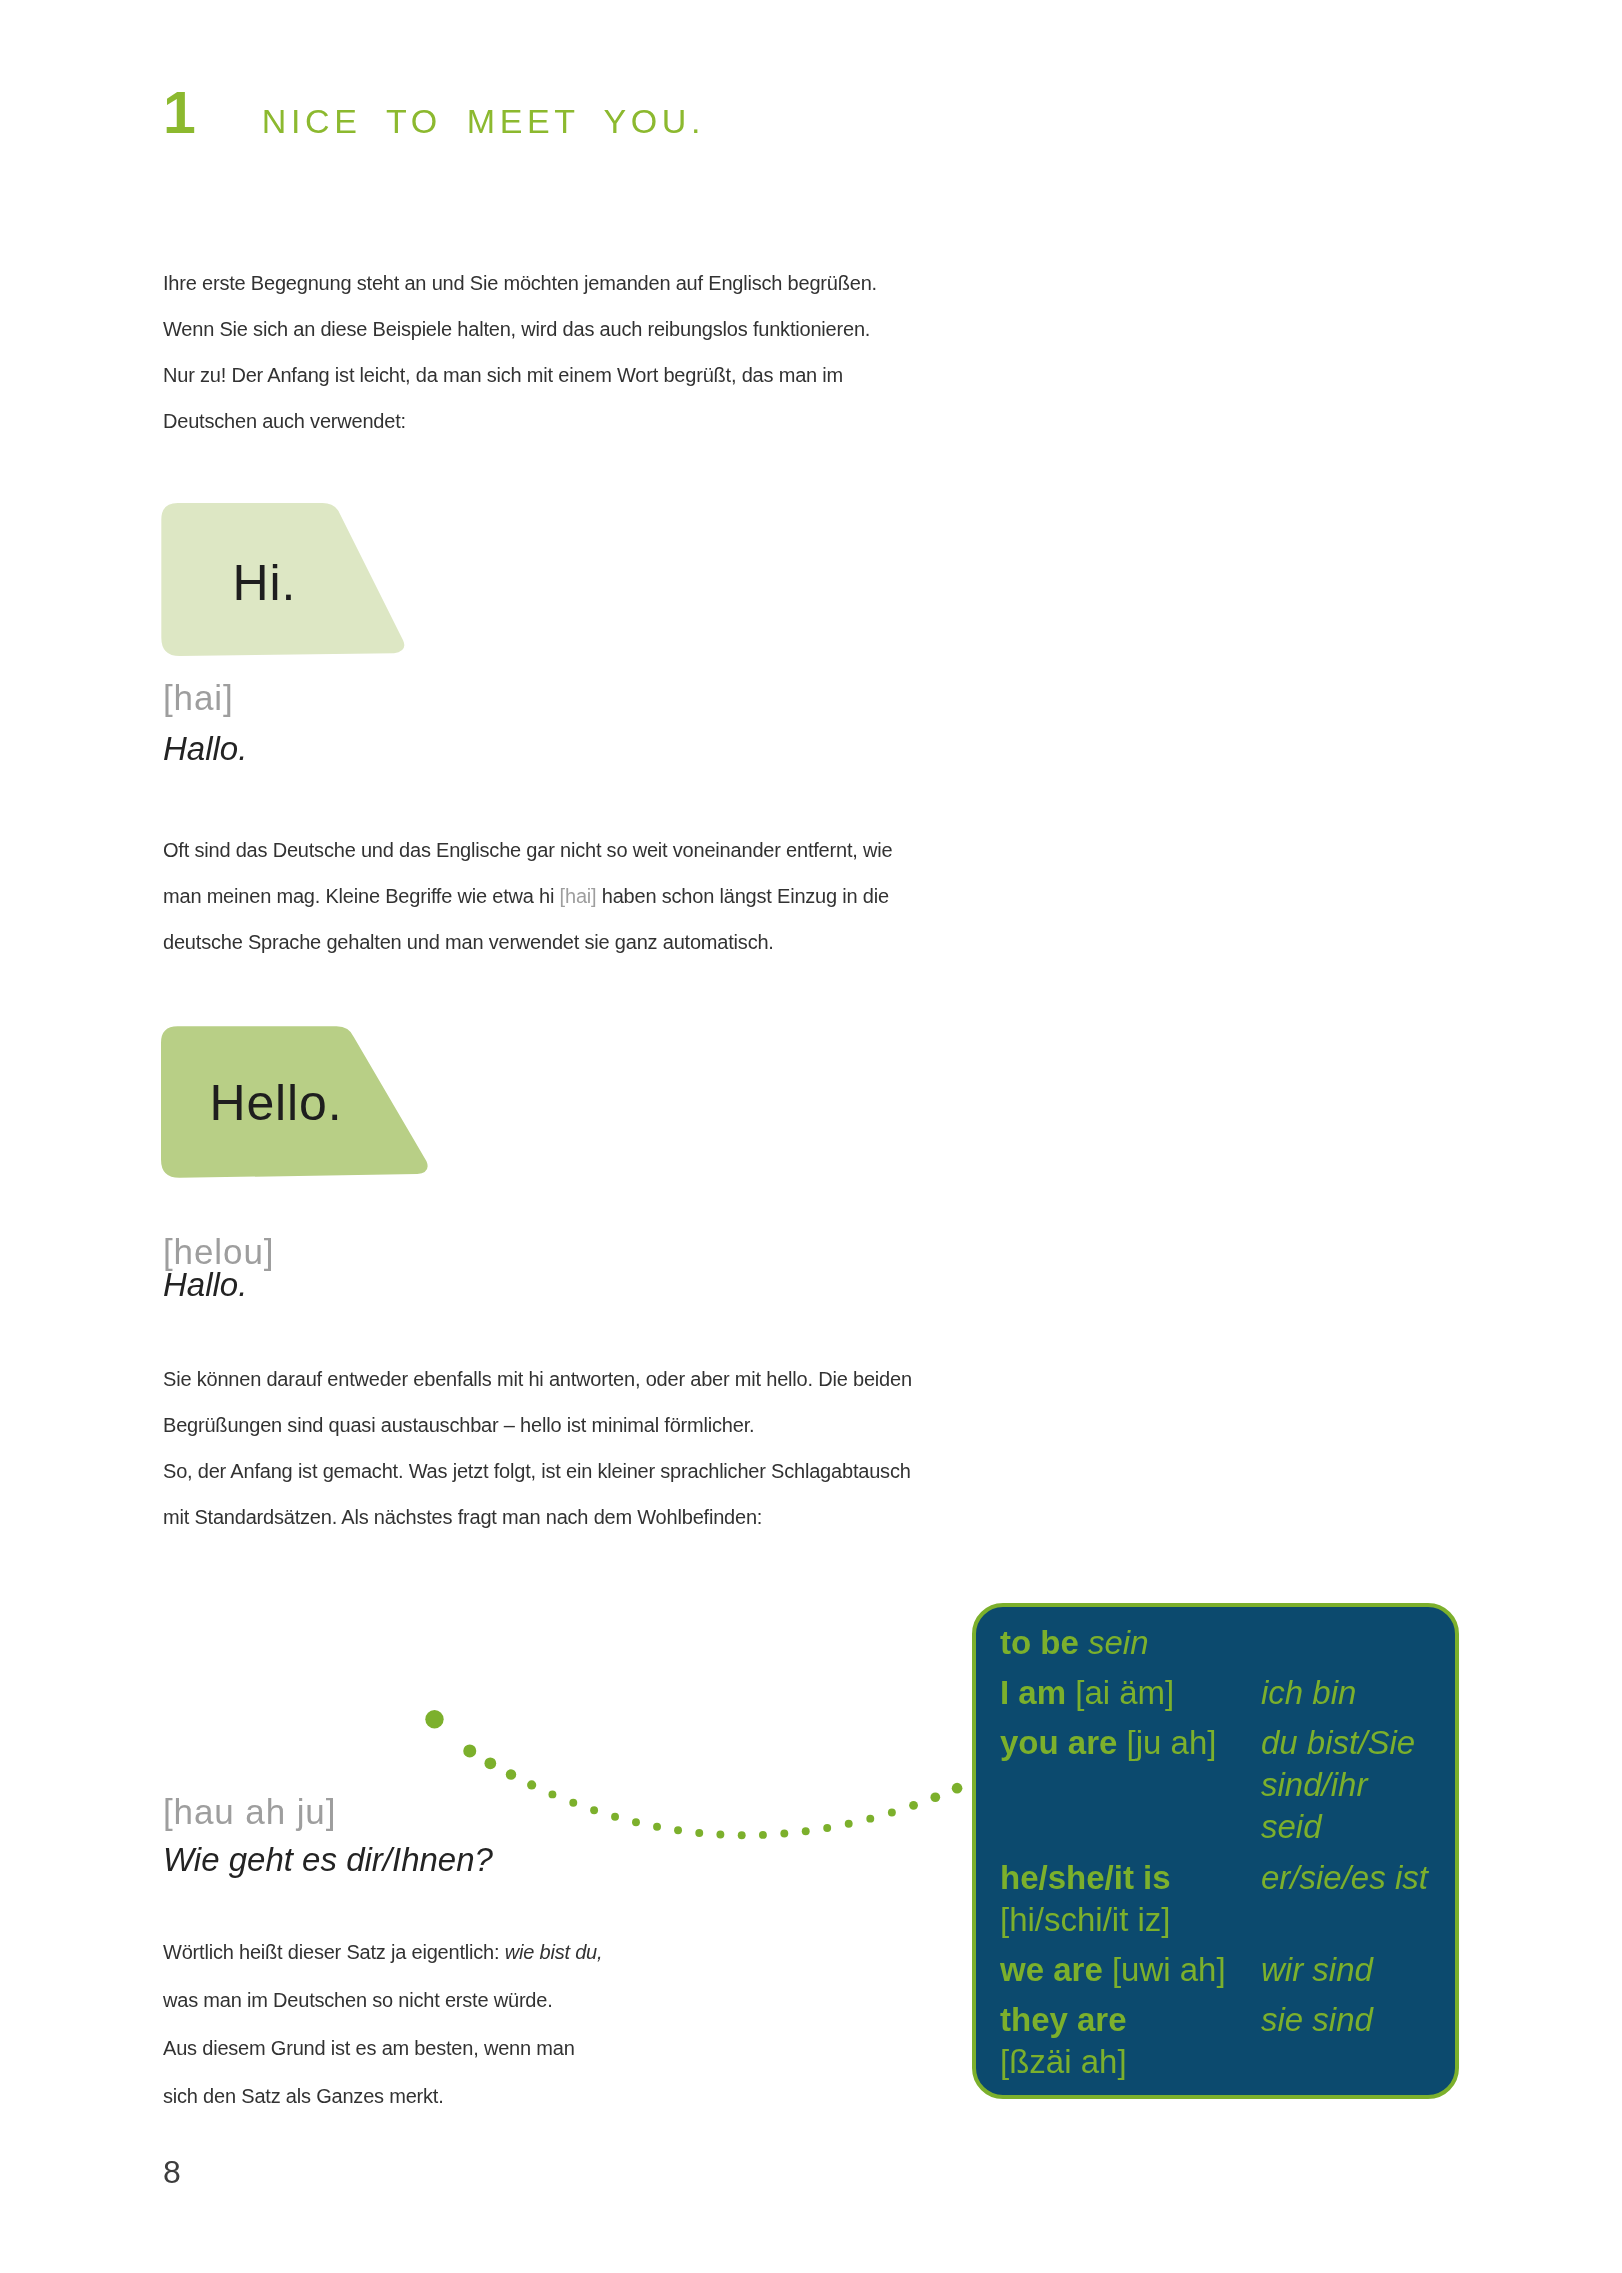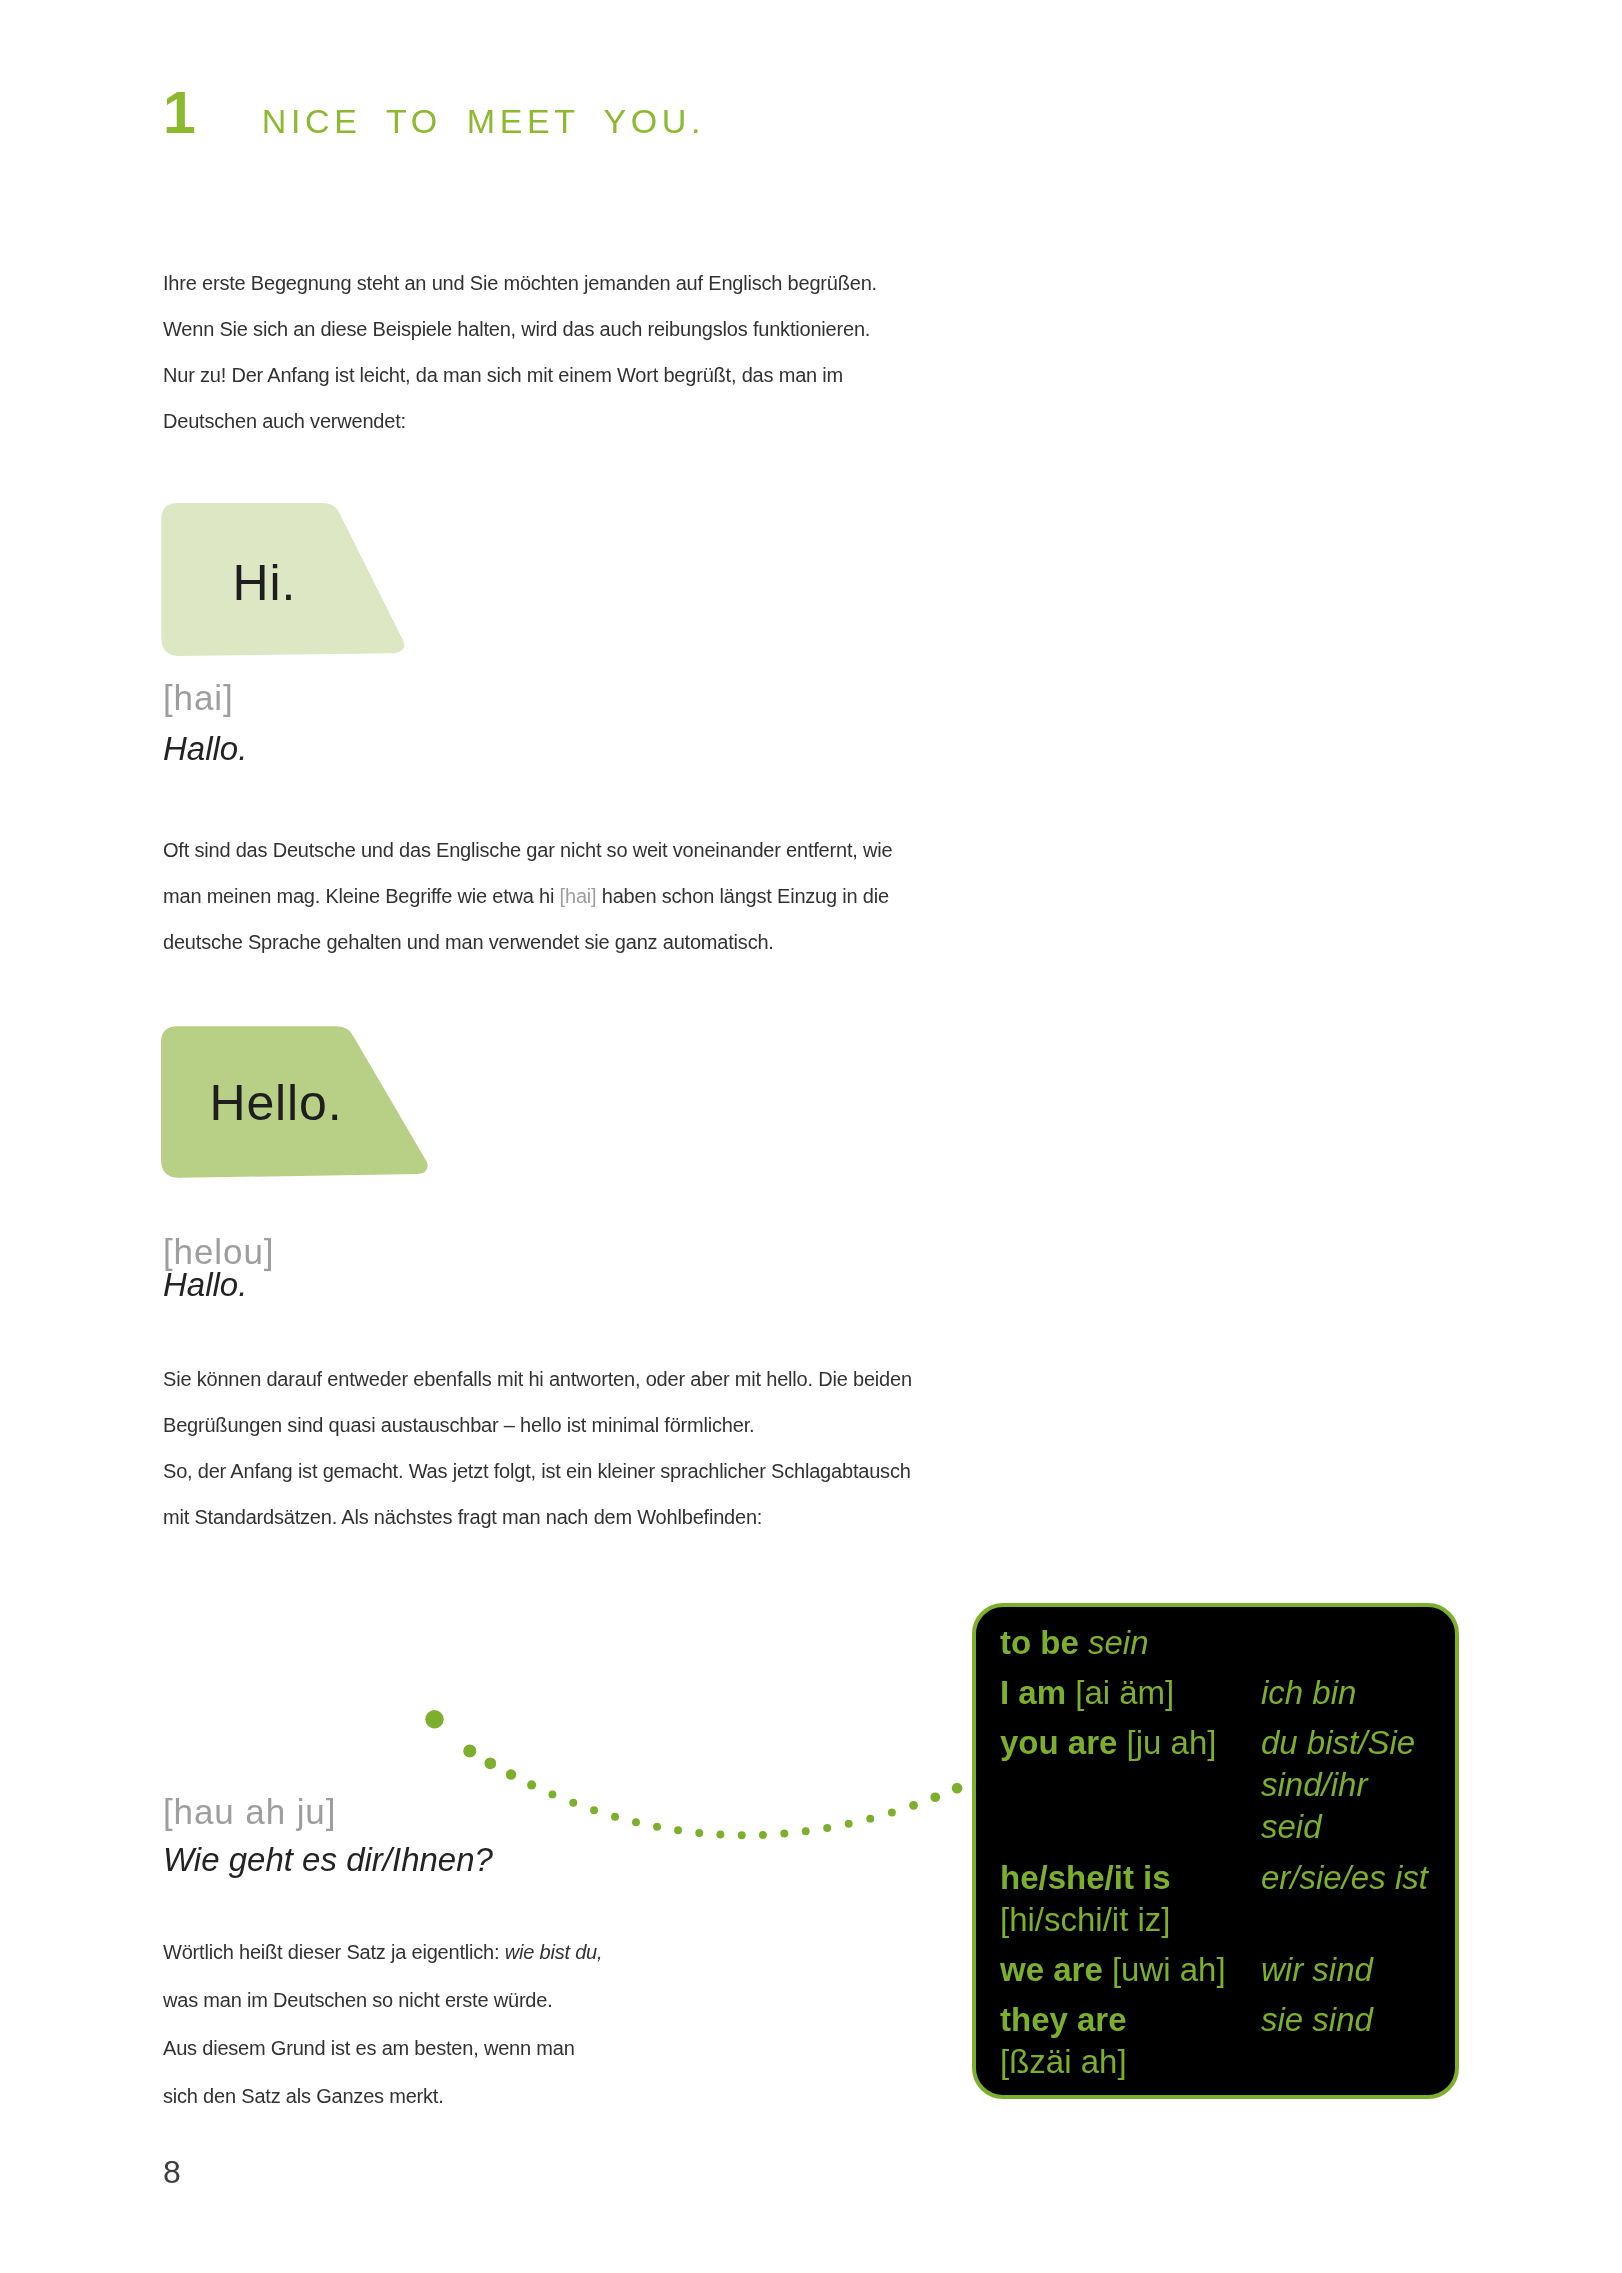--- a/index.html
+++ b/index.html
@@ -53,21 +53,21 @@
   #pron-hi{top:678px;}    #trans-hi{top:729px;}
   #pron-hello{top:1214px;margin-top:18px;} #trans-hello{top:1265px;}
   #pron-how{top:1792px;}   #trans-how{top:1840px;}
   
   #grammar-box{
     position:absolute;left:972px;top:1603px;width:487px;height:496px;
     box-sizing:border-box;
     border:4.6px solid var(--green,#7cb02c);
     border-radius:31px;
     padding:14.7px 18.4px 0 24px;
-    background:#000000;
+    background:#0c4a6e;
   }
   .grow{display:grid;grid-template-columns:261px 1fr;margin-bottom:8.3px;}
   .gen,.gde{font-size:33px;line-height:42px;color:var(--green,#7cb02c);white-space:pre-line;}
   .gen .gb{font-weight:700;}
   .gen .gi{font-style:italic;}
   .gde{font-style:italic;}
   
   #trail{position:absolute;left:0;top:0;pointer-events:none;}
   
   #page-number{position:absolute;left:163px;top:2154px;font-size:32px;font-weight:400;color:#3d3d3d;}

